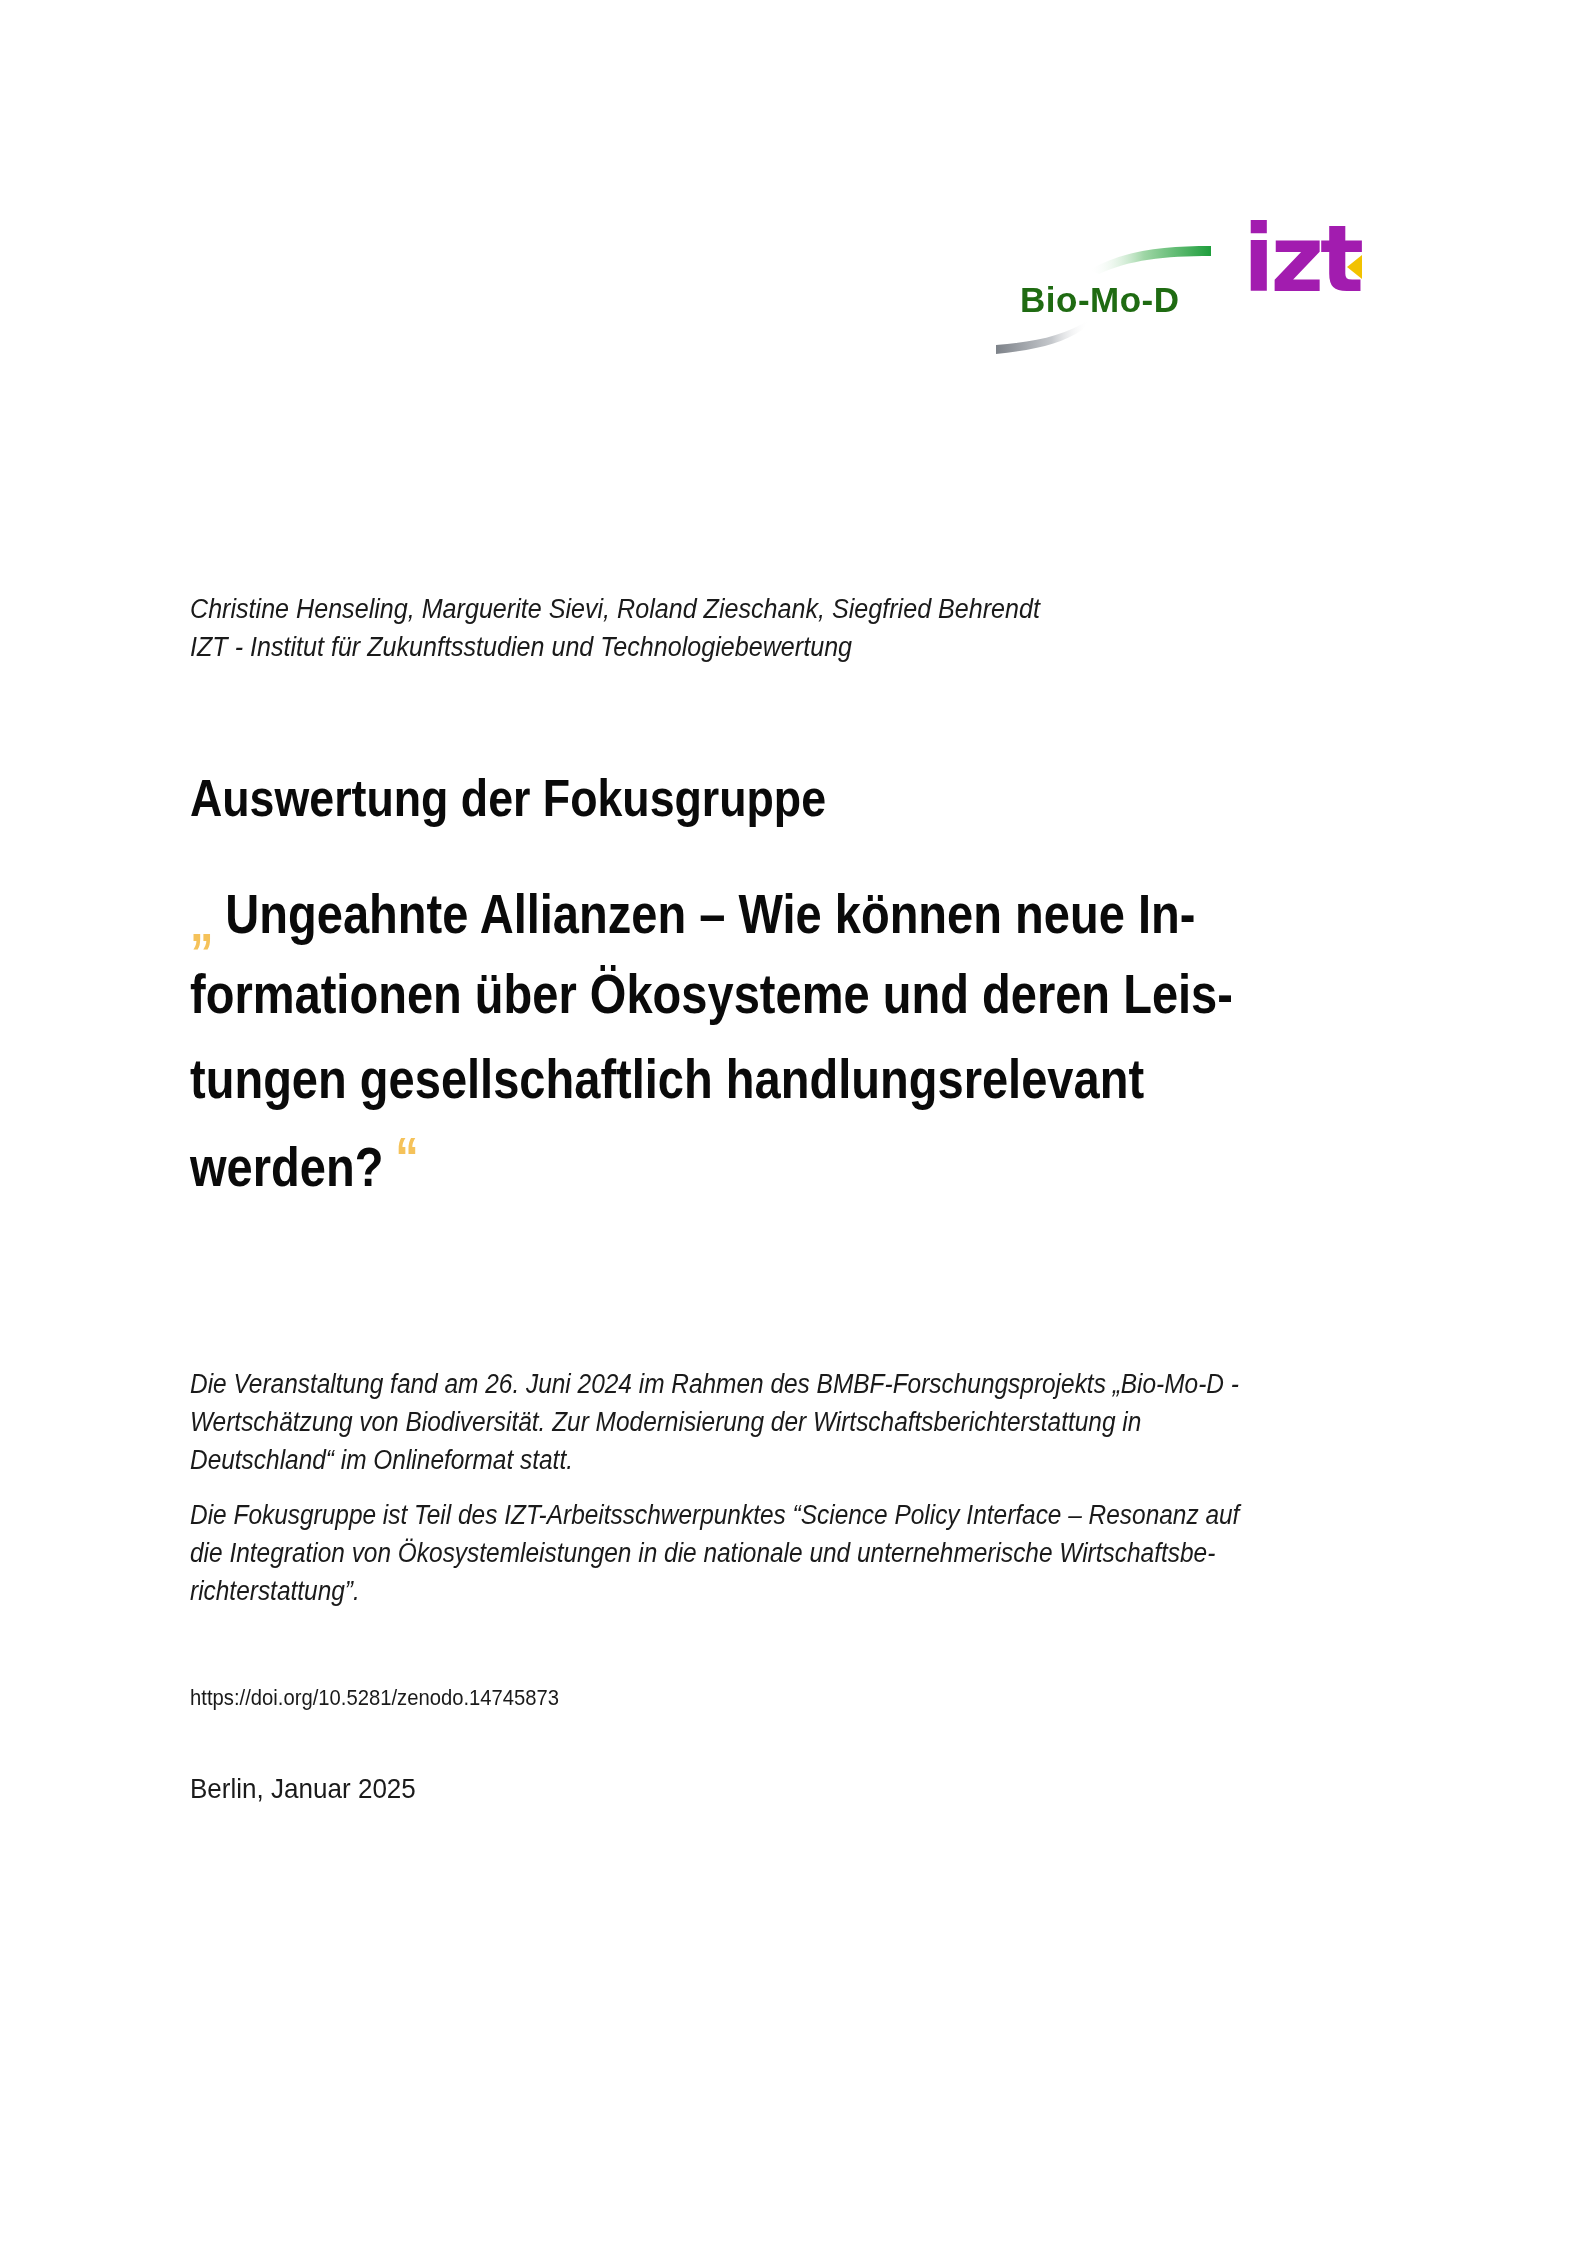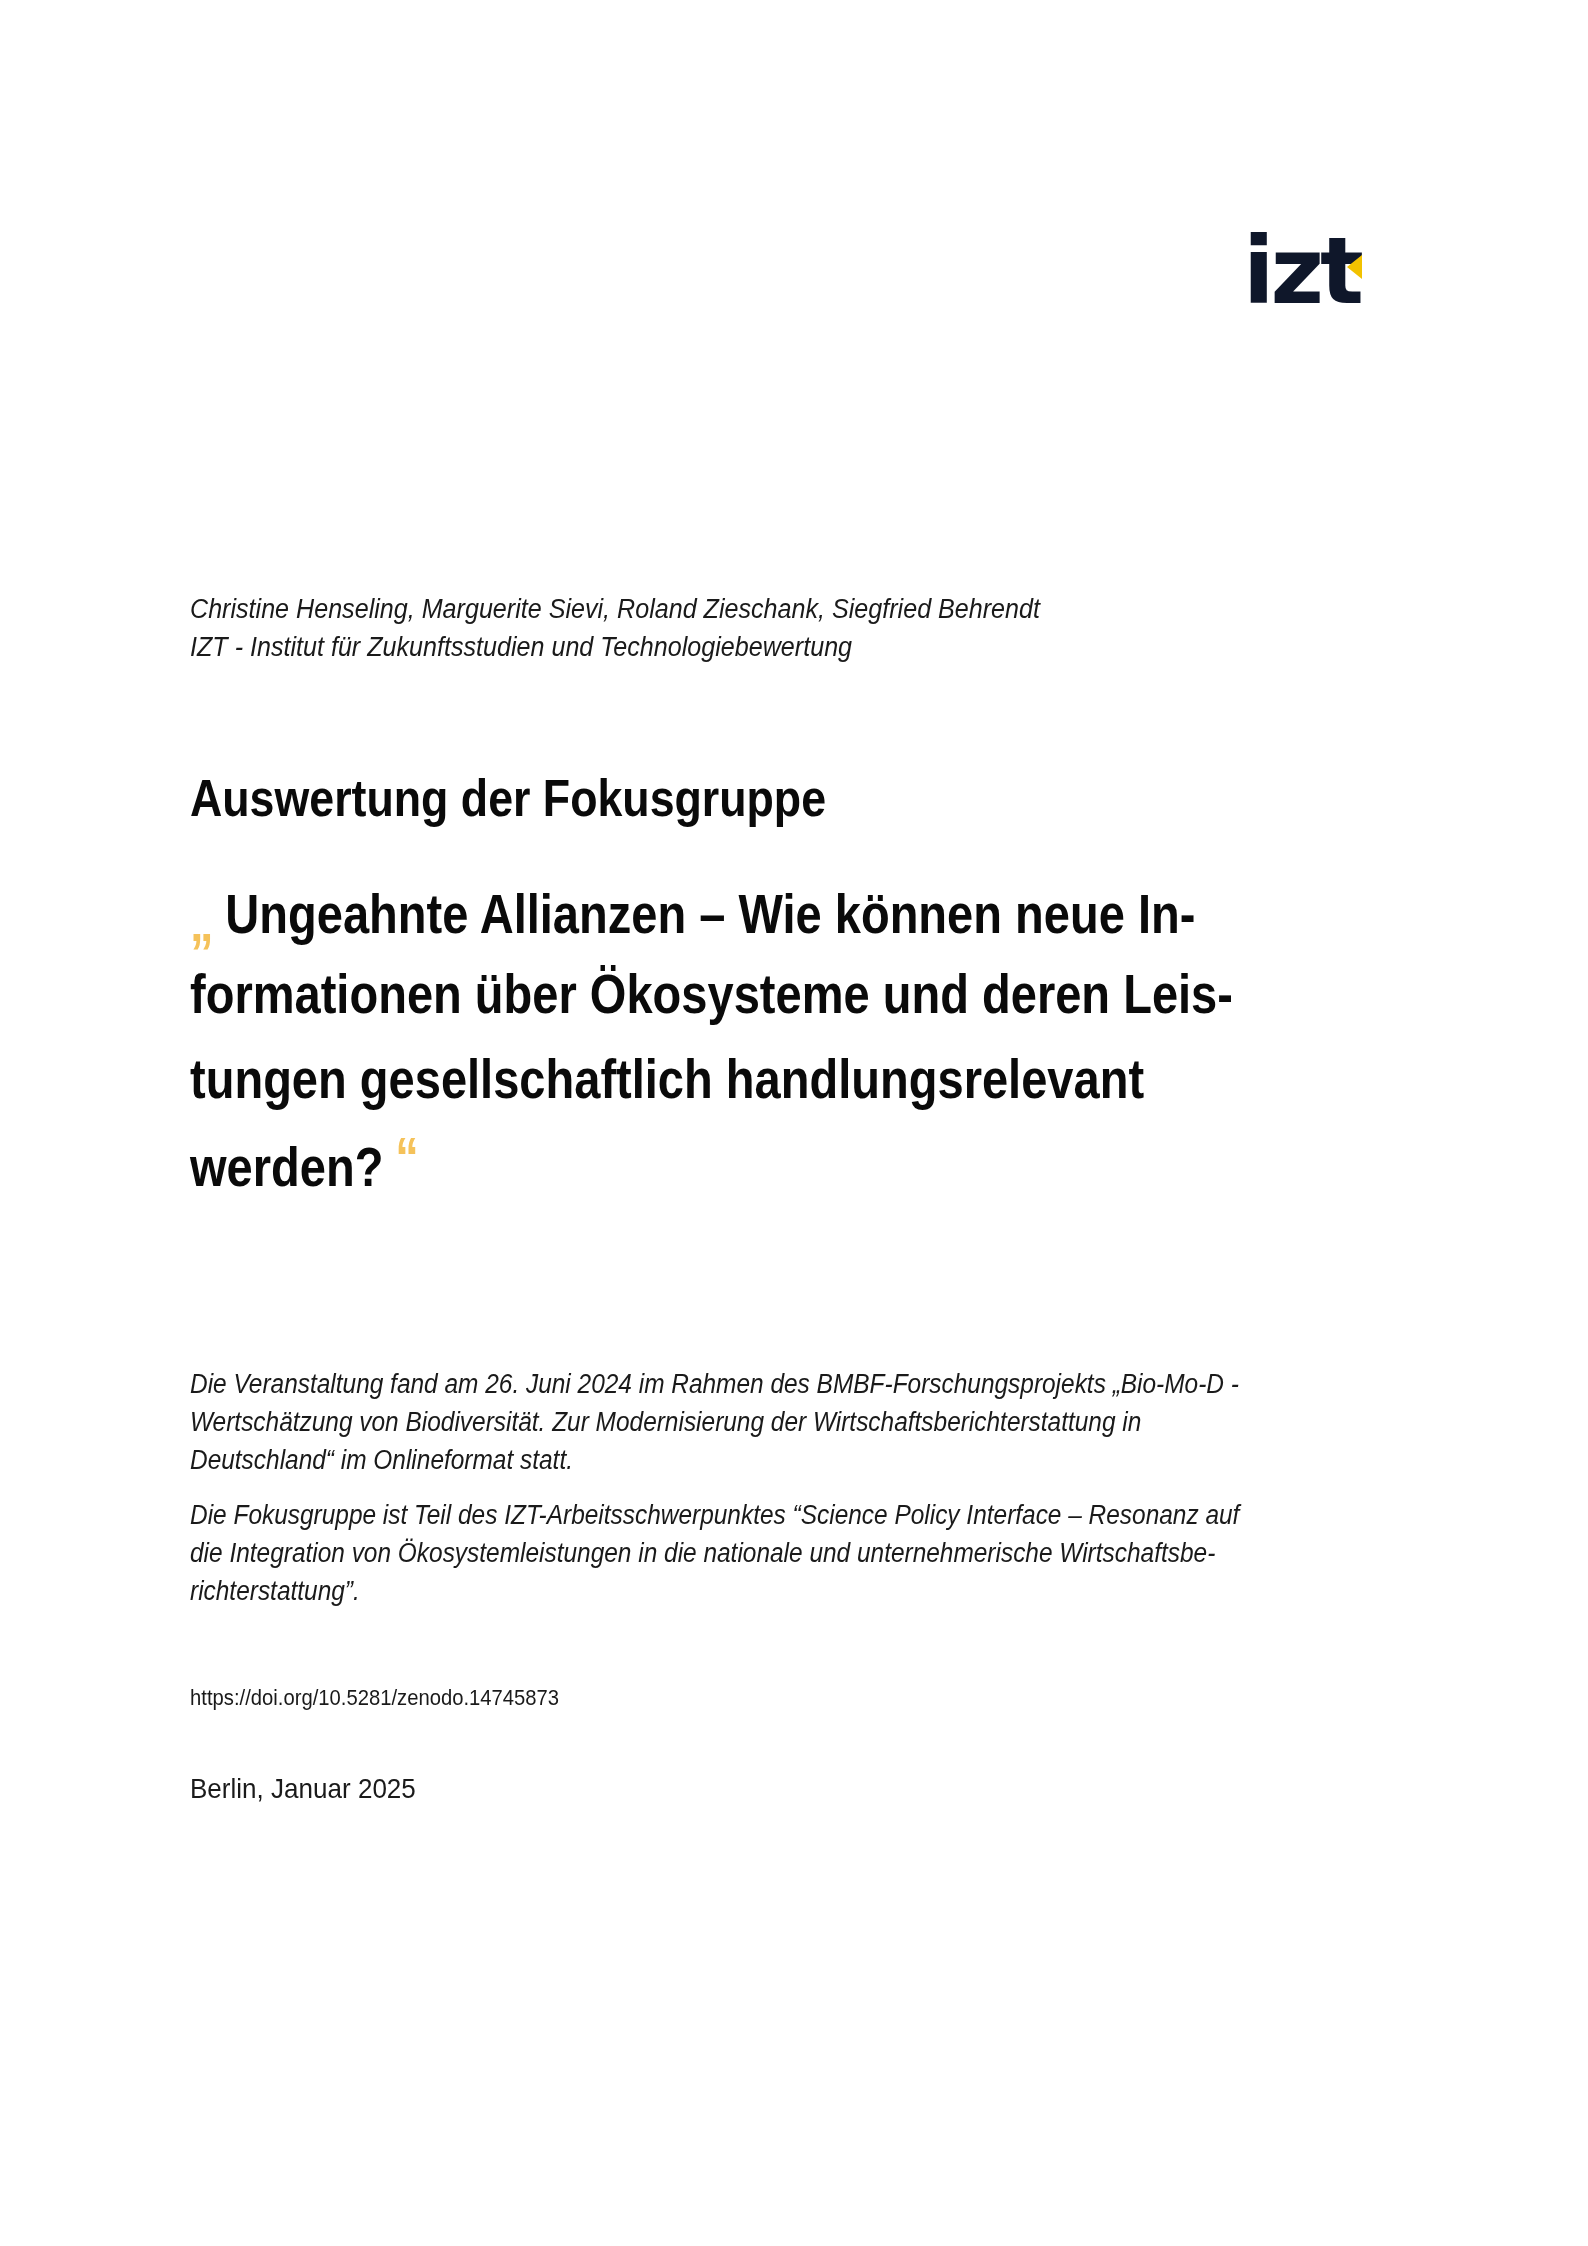--- a/index.html
+++ b/index.html
@@ -48,23 +48,22 @@
       height: 90px;
     }
     .logo-izt .izt-text {
       position: absolute;
       left: 0;
       top: -14px;
       font-family: "DejaVu Sans", sans-serif;
       font-weight: bold;
       font-size: 92px;
       line-height: 1;
-      color: #0f172a;
+      color: #a21caf;
       letter-spacing: -4px;
-      margin-top: 12px;
     }
     .logo-izt .izt-triangle {
       position: absolute;
       left: 104px;
       top: 27px;
       width: 0; height: 0;
       border-top: 12px solid transparent;
       border-bottom: 12px solid transparent;
       border-right: 15px solid #f2c200;
     }
@@ -174,20 +173,39 @@
       white-space: nowrap;
       transform: scaleX(0.93);
       transform-origin: left top;
     }
   </style>
 </head>
 <body>
 
 <div class="page">
 
+  <div class="logo-biomod">
+    <svg width="220" height="120" viewBox="0 0 220 120">
+      <defs>
+        <linearGradient id="gTop" x1="0" y1="0" x2="1" y2="0">
+          <stop offset="0" stop-color="#ffffff" stop-opacity="0"></stop>
+          <stop offset="0.45" stop-color="#9fd6a6"></stop>
+          <stop offset="1" stop-color="#1e9e3c"></stop>
+        </linearGradient>
+        <linearGradient id="gBot" x1="0" y1="0" x2="1" y2="0">
+          <stop offset="0" stop-color="#7d8289"></stop>
+          <stop offset="0.6" stop-color="#c5c8cc"></stop>
+          <stop offset="1" stop-color="#ffffff" stop-opacity="0"></stop>
+        </linearGradient>
+      </defs>
+      <path d="M95 30 C 130 10, 170 6, 217 6 L 217 16 C 170 16, 135 20, 105 34 Z" fill="url(#gTop)"></path>
+      <path d="M2 105 C 40 102, 70 96, 95 80 L 88 90 C 68 104, 40 110, 2 114 Z" fill="url(#gBot)"></path>
+    </svg>
+    <span class="biomod-text">Bio-Mo-D</span>
+  </div>
 
   <div class="logo-izt">
     <span class="izt-text">izt</span>
     <span class="izt-triangle"></span>
   </div>
 
   <div class="content">
 
     <div class="authors">
       <div>Christine Henseling, Marguerite Sievi, Roland Zieschank, Siegfried Behrendt</div>

